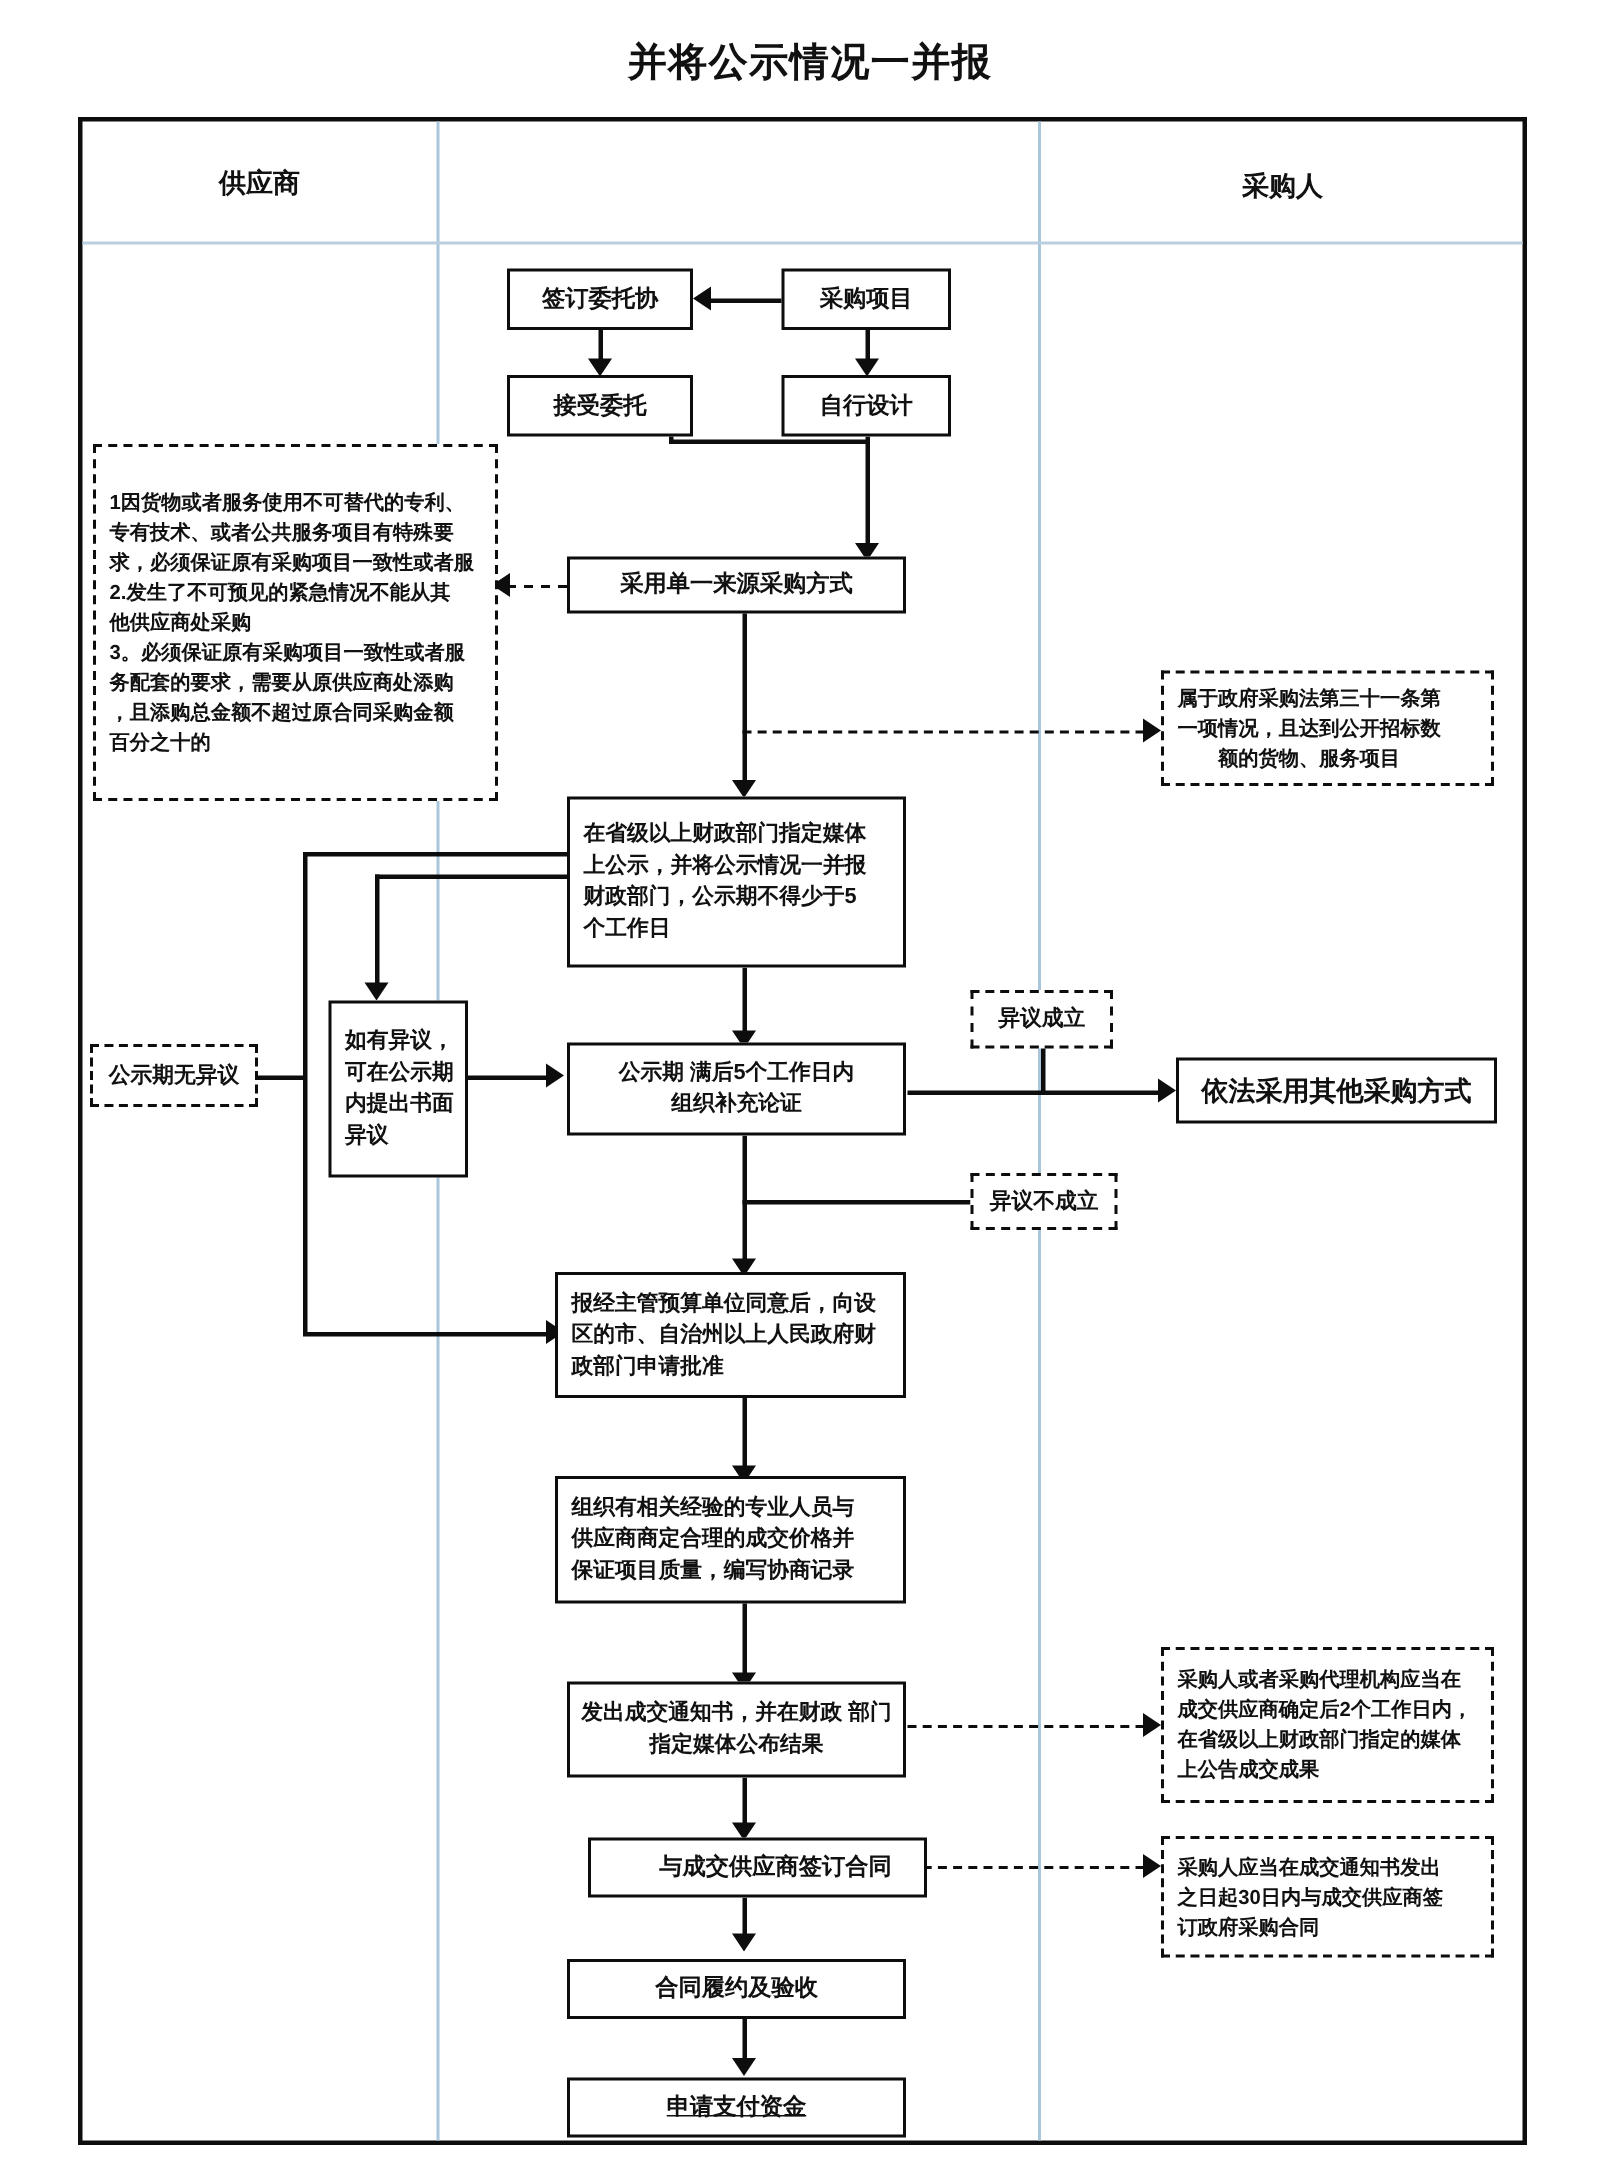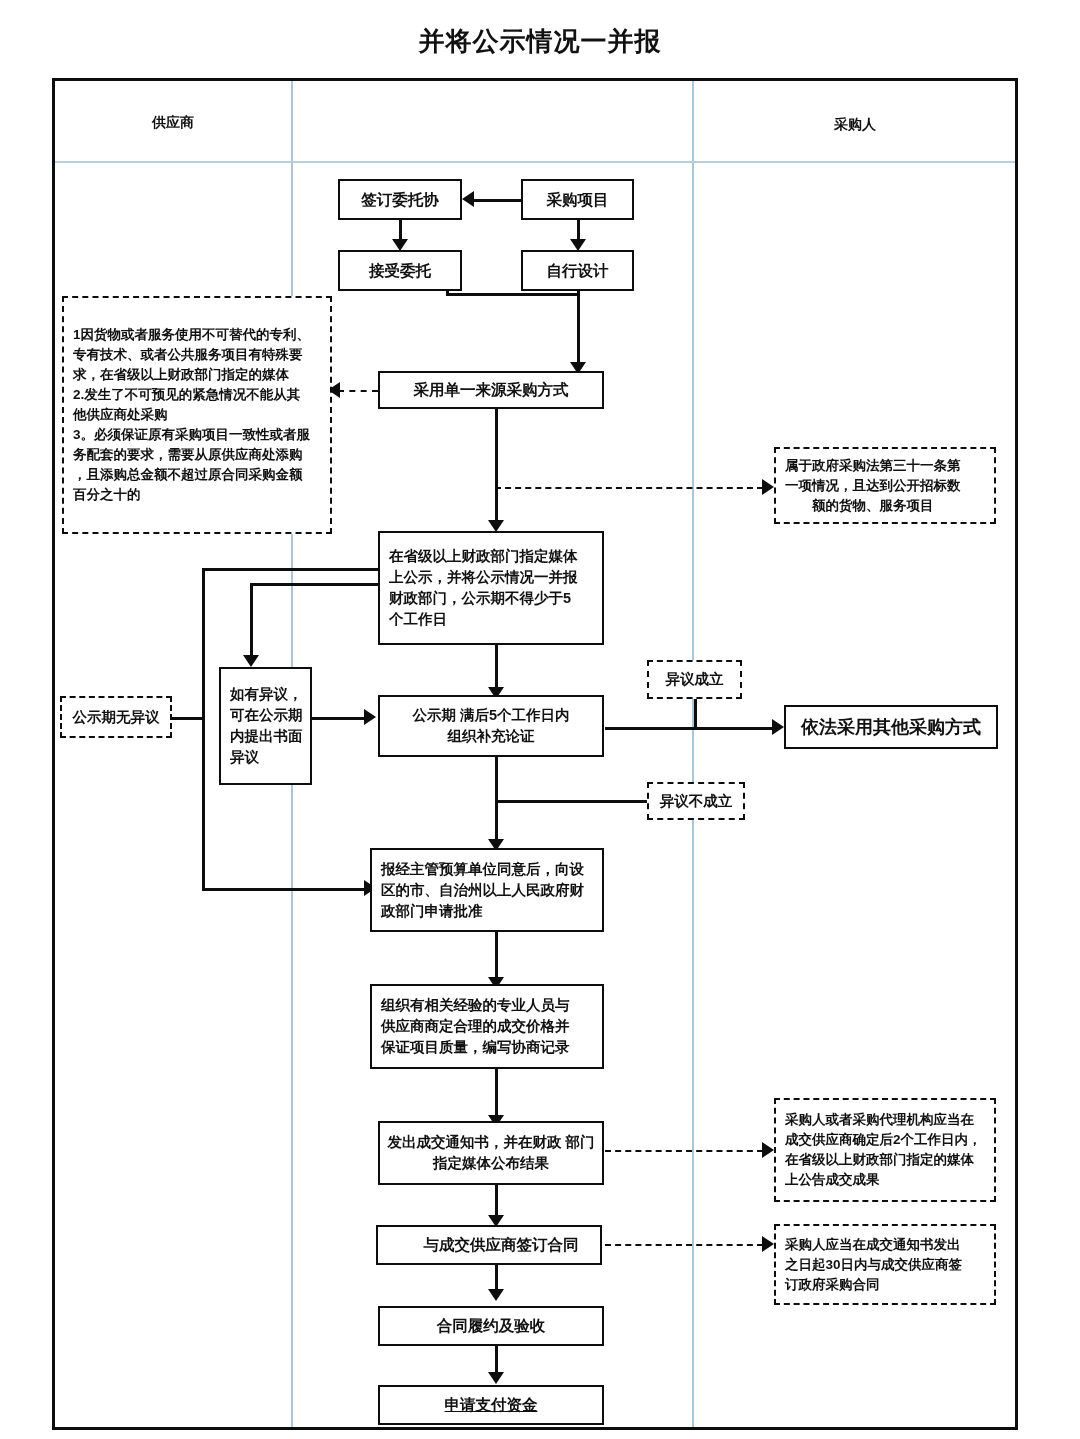--- a/index.html
+++ b/index.html
@@ -16,21 +16,21 @@
     position:absolute;left:52px;top:78px;width:966px;height:1352px;
     border:3px solid #0d0d0d;background:#fff;box-sizing:border-box;
   }
 
   
   .lane-div{position:absolute;top:0;width:2px;background:#a9c6db;}
   
   .hdr-rule{position:absolute;left:0;width:100%;height:2px;background:#b9cede;}
 
   .lane-title{
-    position:absolute;text-align:center;font-size:14px;font-weight:bold;
+    position:absolute;text-align:center;font-size:18px;font-weight:bold;
     line-height:26px;color:#111;
   }
 
   
   .node{
     position:absolute;box-sizing:border-box;background:#fff;
     display:flex;align-items:center;justify-content:center;
     text-align:center;color:#111;
   }
   .solid{border:2.5px solid #0d0d0d;}
@@ -153,21 +153,21 @@
 </div>
 
 <div class="node solid s15" style="left:521px;top:250px;width:113px;height:41px;">
   <span class="n-txt">自行设计</span>
 </div>
 
 <div class="node dashed s13 lft" style="left:62px;top:296px;width:270px;height:238px;">
   <div class="n-txt">
     <div>1因货物或者服务使用不可替代的专利、</div>
     <div>专有技术、或者公共服务项目有特殊要</div>
-    <div>求，在省级以上财政部门指定的媒体</div>
+    <div>求，必须保证原有采购项目一致性或者服</div>
     <div>2.发生了不可预见的紧急情况不能从其</div>
     <div>他供应商处采购</div>
     <div>3。必须保证原有采购项目一致性或者服</div>
     <div>务配套的要求，需要从原供应商处添购</div>
     <div>，且添购总金额不超过原合同采购金额</div>
     <div>百分之十的</div>
   </div>
 </div>
 
 <div class="node solid s15" style="left:378px;top:371px;width:226px;height:38px;text-align:right;">
@@ -248,21 +248,21 @@
 
 <div class="node dashed s13 lft" style="left:774px;top:1098px;width:222px;height:104px;">
   <div class="n-txt">
     <div>采购人或者采购代理机构应当在</div>
     <div>成交供应商确定后2个工作日内，</div>
     <div>在省级以上财政部门指定的媒体</div>
     <div>上公告成交成果</div>
   </div>
 </div>
 
-<div class="node solid s15" style="left:376px;top:1225px;width:226px;height:40px;padding-left:24px;">
+<div class="node solid s15" style="left:392px;top:1225px;width:226px;height:40px;padding-left:24px;">
   <span class="n-txt">与成交供应商签订合同</span>
 </div>
 
 <div class="node dashed s13 lft" style="left:774px;top:1224px;width:222px;height:81px;">
   <div class="n-txt">
     <div>采购人应当在成交通知书发出</div>
     <div>之日起30日内与成交供应商签</div>
     <div>订政府采购合同</div>
   </div>
 </div>

